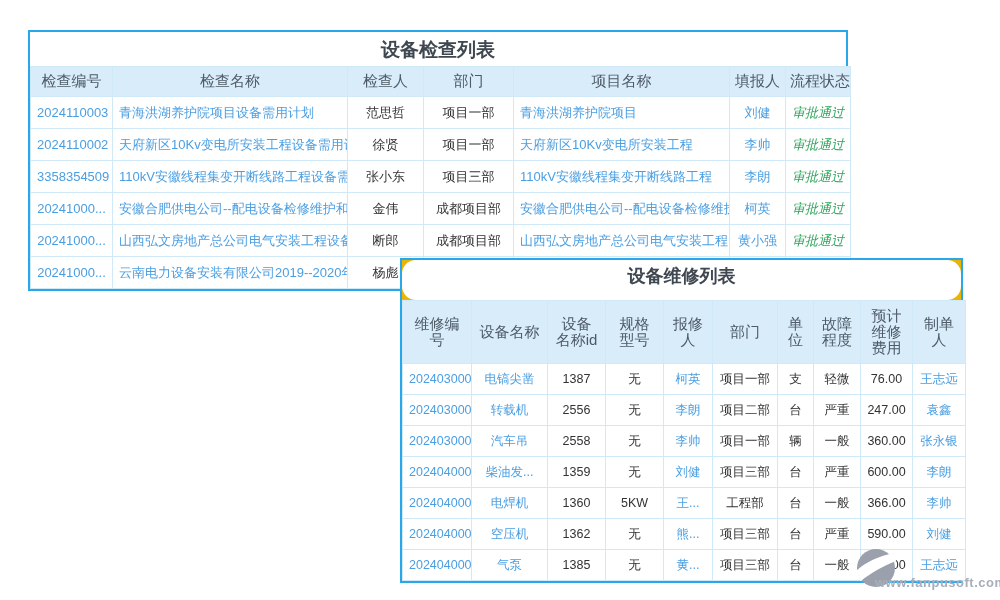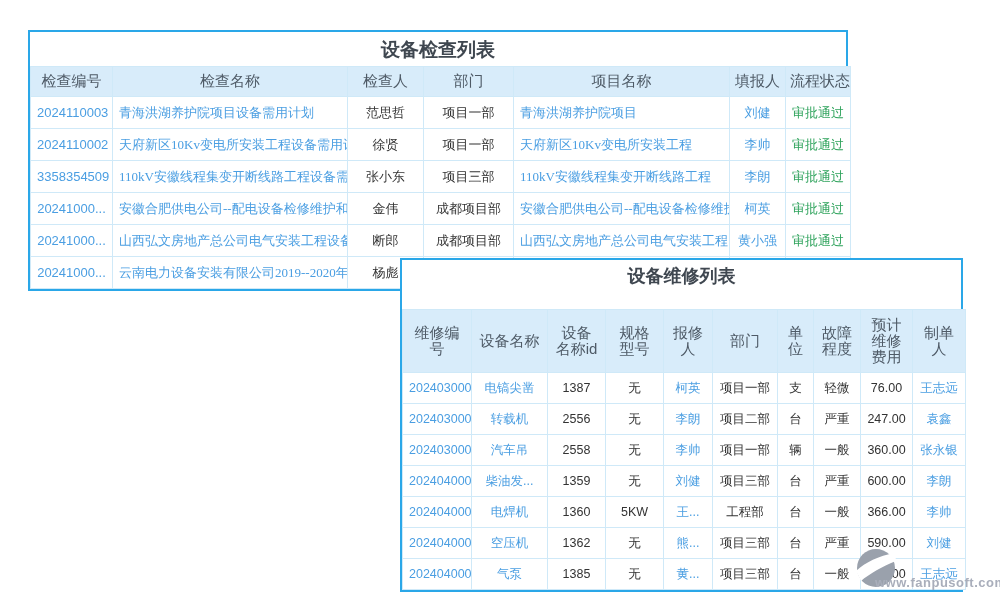--- a/index.html
+++ b/index.html
@@ -13,42 +13,42 @@
     border:2px solid var(--border-blue,#2aa7e8);
     box-sizing:border-box;
   }
   .panel1{left:28px;top:30px;width:820px;}
   .panel2{left:400px;top:258px;width:563px;}
   .panel-title{
     text-align:center;font-weight:bold;color:#3f4750;
     background:#ffffff;
   }
   .panel1 .panel-title{height:34px;line-height:35px;font-size:19px;}
-  .panel2 .panel-title{height:49px;line-height:33px;font-size:18px;}
+  .panel2 .panel-title{height:40px;line-height:33px;font-size:18px;border-radius:14px;}
   table.grid{border-collapse:collapse;table-layout:fixed;width:100%;}
   .grid th{
     background:var(--header-bg,#d8ecfa);
     color:#4e5a66;font-weight:normal;font-size:15px;
     border:1px solid var(--cell-border,#cfe9f8);
     vertical-align:middle;
   }
   .t1 th{height:29px;padding:0 4px;white-space:nowrap;}
   .t2 th{padding:7px 7px;line-height:16px;}
   .grid td{
     border:1px solid var(--cell-border,#cfe9f8);
     font-size:13px;color:var(--text-dark,#333333);
     text-align:center;padding:0 6px;
     white-space:nowrap;overflow:hidden;
     background:#ffffff;
   }
   .t1 td{height:31px;margin-left:16px;}
   .t2 td{height:30px;font-size:12.5px;}
   td.cell-link{color:var(--link-blue,#4a9ee2);}
-  td.cell-status{color:var(--status-green,#2fa35c);}
-  td.left{text-align:left;font-family:Liberation Serif, serif;}
+  td.cell-status{color:var(--status-green,#2fa35c);font-style:italic;}
+  td.left{text-align:left;}
   .logo{position:absolute;left:856px;top:546px;width:142px;height:50px;}
   .logo-icon{position:absolute;left:0;top:2px;width:40px;height:40px;}
   .logo-name{
     position:absolute;left:42px;top:1px;
     font-size:23px;font-weight:bold;color:var(--logo-gray,#8d93a0);
     letter-spacing:1px;white-space:nowrap;
   }
   .logo-url{
     position:absolute;left:19px;top:29px;
     font-size:13px;font-weight:bold;color:#a9aebb;

